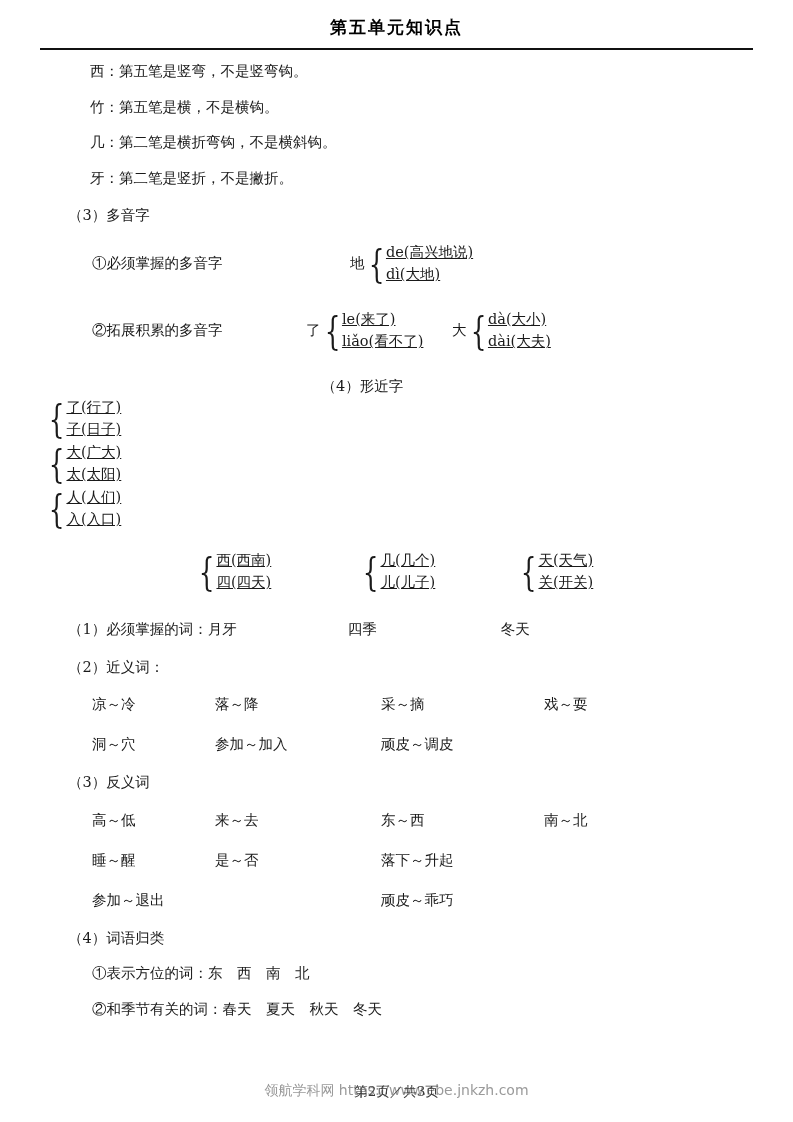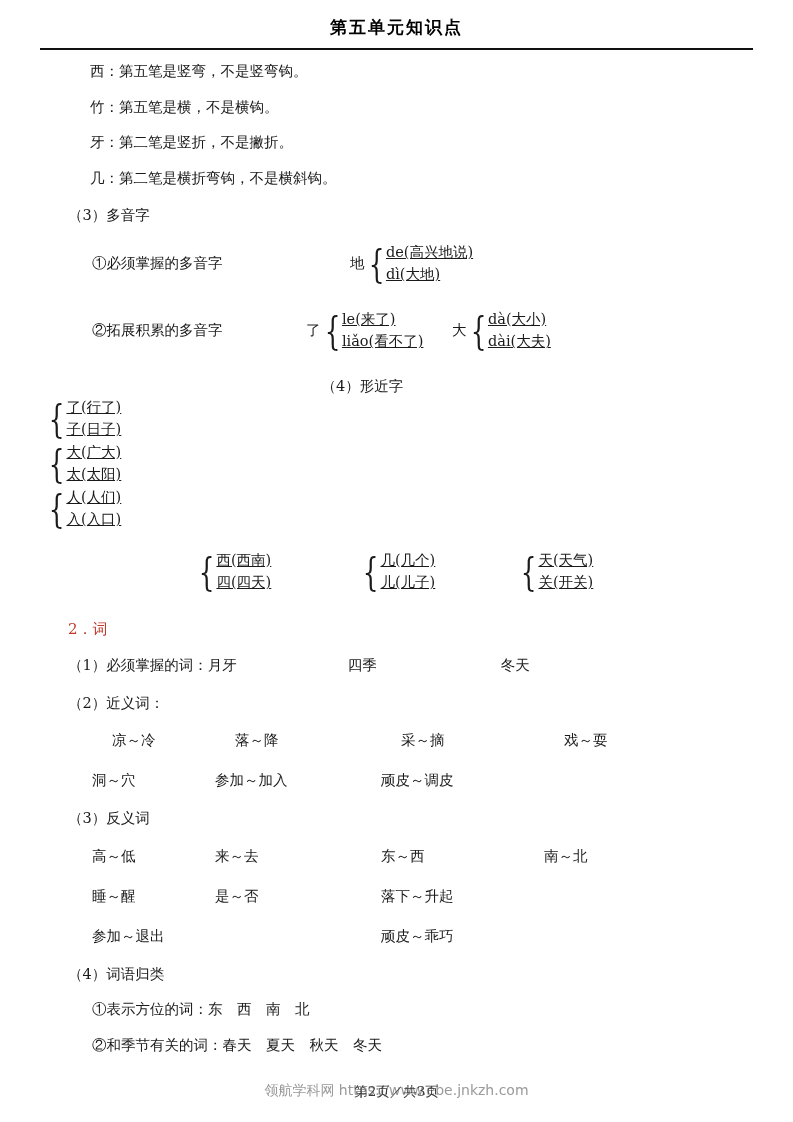--- a/index.html
+++ b/index.html
@@ -158,22 +158,22 @@
 
 <div class="page">
 
   <div class="doc-title">第五单元知识点</div>
   <hr class="title-rule">
 
   <div class="content">
 
     <div class="line indent1">西：第五笔是竖弯，不是竖弯钩。</div>
     <div class="line indent1">竹：第五笔是横，不是横钩。</div>
+    <div class="line indent1">几：第二笔是横折弯钩，不是横斜钩。</div>
     <div class="line indent1">牙：第二笔是竖折，不是撇折。</div>
-    <div class="line indent1">几：第二笔是横折弯钩，不是横斜钩。</div>
 
     <div class="sub-head">（3）多音字</div>
 
     <div class="brace-row" style="margin-bottom:22px;gap:44px;">
       <div class="label-cell" style="width:260px; padding-left:46px; box-sizing:border-box;">①必须掌握的多音字</div>
       <div class="brace-group">
         <span class="brace-key">地</span>
         <span class="brace-mark">{</span>
         <span class="brace-items">
           <span>de(高兴地说)</span>
@@ -245,34 +245,33 @@
       </div>
       <div class="brace-group">
         <span class="brace-mark">{</span>
         <span class="brace-items">
           <span>天(天气)</span>
           <span>关(开关)</span>
         </span>
       </div>
     </div>
 
-    <div class="section-head">2．词</div>
 
     <div class="cols indent2">
       <span style="width:0;"></span>
       <span>（1）必须掌握的词：</span>
       <span style="width:140px;">月牙</span>
       <span style="width:153px;">四季</span>
       <span>冬天</span>
     </div>
 
     <div class="line indent2">（2）近义词：</div>
 
     <div class="cols indent3">
-      <span style="width:123px;margin-left:20px;">凉～冷</span>
+      <span style="width:123px;">凉～冷</span>
       <span style="width:166px;">落～降</span>
       <span style="width:163px;">采～摘</span>
       <span>戏～耍</span>
     </div>
 
     <div class="cols indent3">
       <span style="width:123px;">洞～穴</span>
       <span style="width:166px;">参加～加入</span>
       <span style="width:163px;">顽皮～调皮</span>
       <span></span>

